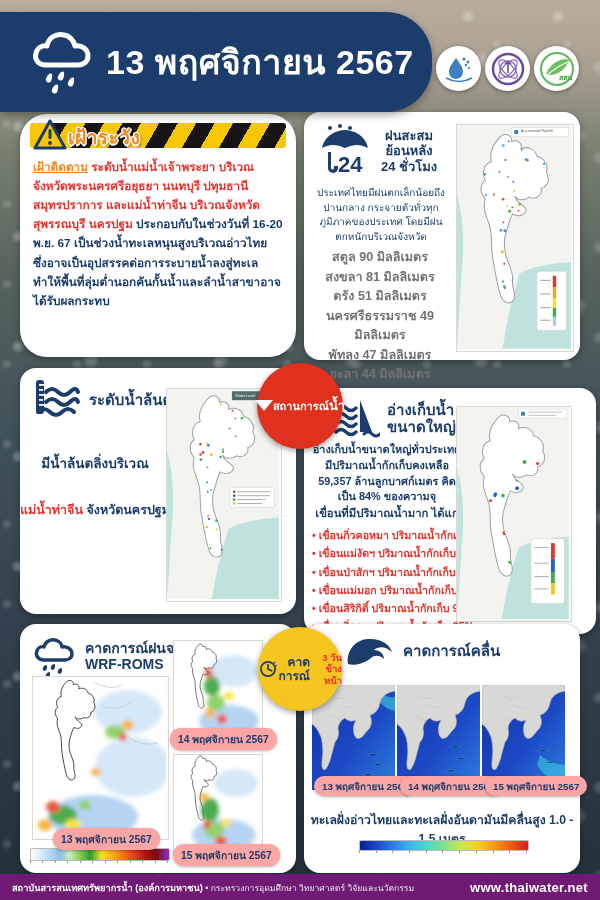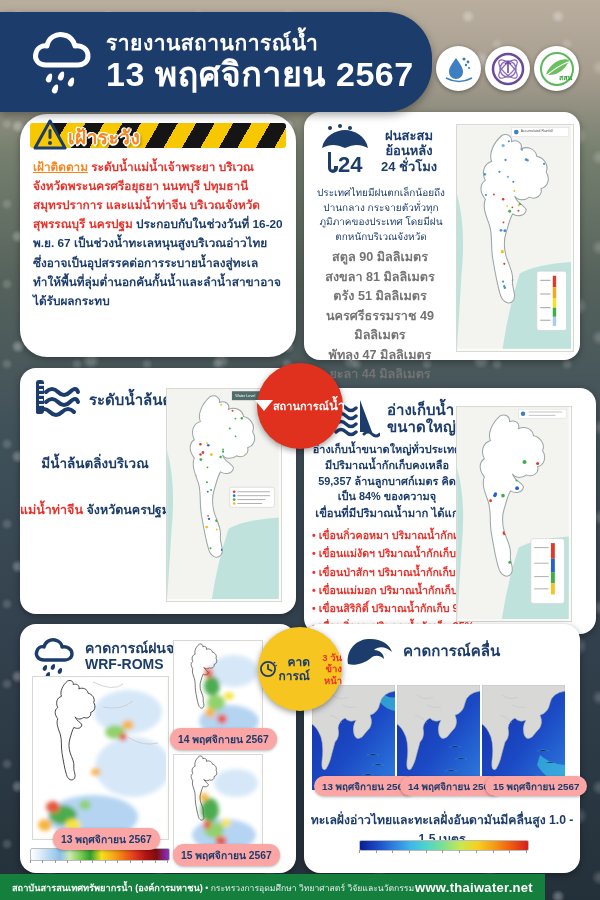--- a/index.html
+++ b/index.html
@@ -83,21 +83,21 @@
   .pill{position:absolute;background:#fca5a5;color:#1c3c6c;font-size:10.3px;font-weight:bold;border-radius:11px;padding:2.5px 8px;white-space:nowrap;z-index:4;box-shadow:0 1px 3px rgba(0,0,0,.3);}
   
   .scalebar{position:absolute;height:11px;border:1px solid #bbb;border-radius:2px;}
   .scale-wrf{background:linear-gradient(90deg,#ffffff 0%,#d9ecfa 7%,#b3d6f2 14%,#8cc0ea 21%,#cdeab2 28%,#7ecb53 36%,#2f9e33 43%,#f7e01e 51%,#f5ad1b 59%,#ef7412 67%,#e23b1e 75%,#b31414 83%,#7d0d0d 91%,#8b2fd6 100%);}
   .scale-wave{background:linear-gradient(90deg,#081f8f,#1b49c4,#2f7fe0,#3fb6e8,#4fd6c8,#7fe08f,#c8e84f,#f7d01e,#f59a16,#ef5a10,#d61f1f);}
   .tickrow{position:absolute;height:3px;display:flex;justify-content:space-between;}
   .tickrow i{width:1px;height:3px;background:#999;}
   
   .wave-caption{position:absolute;left:0;top:186px;width:276px;text-align:center;font-size:12.2px;font-weight:bold;color:#1c3c6c;}
   
-  .footer{position:absolute;left:0;bottom:0;width:545px;height:26px;background:#15803d;z-index:3;display:flex;align-items:center;justify-content:space-between;padding:0 12px;box-sizing:border-box;}
+  .footer{position:absolute;left:0;bottom:0;width:600px;height:26px;background:#701a75;z-index:3;display:flex;align-items:center;justify-content:space-between;padding:0 12px;box-sizing:border-box;}
   .footer-left{font-size:8.6px;color:#e8edf4;}
   .footer-left b{font-size:9.2px;color:#fff;}
   .footer-site{font-size:13px;font-weight:bold;color:#fff;letter-spacing:.3px;}
 </style>
 </head>
 <body>
 
 <svg width="0" height="0" style="position:absolute">
   <defs>
     <path id="thaiPath" d="M43 3C48 1 53 4 52 9C57 7 63 10 61 16C67 13 75 16 76 23C82 24 88 31 85 38C89 44 87 52 80 54C82 60 75 65 69 62C64 66 57 65 55 61C57 68 64 69 66 74C65 80 58 81 53 78C50 83 49 89 47 95C44 104 45 112 47 119C50 128 54 134 53 142C52 149 57 154 54 160C50 166 43 162 41 154C38 144 36 132 34 120C32 108 34 98 31 89C28 80 24 72 27 64C22 58 21 50 27 46C23 38 26 30 33 28C30 20 35 10 43 3Z"></path>
@@ -114,21 +114,20 @@
   <svg class="header-cloud" width="78" height="78" viewBox="0 0 78 78">
     <path d="M20 42 C12 42 8 36 10 30 C11 25 16 22 21 23 C22 15 30 10 38 12 C44 13 48 18 49 23 C56 22 62 26 62 33 C62 39 57 42 52 42 Z" fill="none" stroke="#fff" stroke-width="5" stroke-linejoin="round"></path>
     <g fill="#fff">
       <path d="M22 52 q5 -4 4 3 q-1 6 -5 4 q-3 -2 1 -7z"></path>
       <path d="M34 50 q5 -4 4 3 q-1 6 -5 4 q-3 -2 1 -7z"></path>
       <path d="M44 56 q5 -4 4 3 q-1 6 -5 4 q-3 -2 1 -7z"></path>
       <path d="M28 63 q5 -4 4 3 q-1 6 -5 4 q-3 -2 1 -7z"></path>
     </g>
   </svg>
   <div class="header-titles">
-    <div class="header-title1">รายงานสถานการณ์น้ำ</div>
     <div class="header-title2">13 พฤศจิกายน 2567</div>
   </div>
 </div>
 <div class="logo-row">
   <div class="logo">
     <svg width="34" height="34" viewBox="0 0 34 34">
       <path d="M14 6 C18 12 21 15 21 20 a7 7 0 1 1 -14 0 C7 15 10 12 14 6Z" fill="#3d7fc1"></path>
       <circle cx="22" cy="7" r="1.6" fill="#3d7fc1"></circle>
         <circle cx="26" cy="10" r="1.4" fill="#3d7fc1"></circle>
       <circle cx="24" cy="13" r="1.2" fill="#3d7fc1"></circle>

